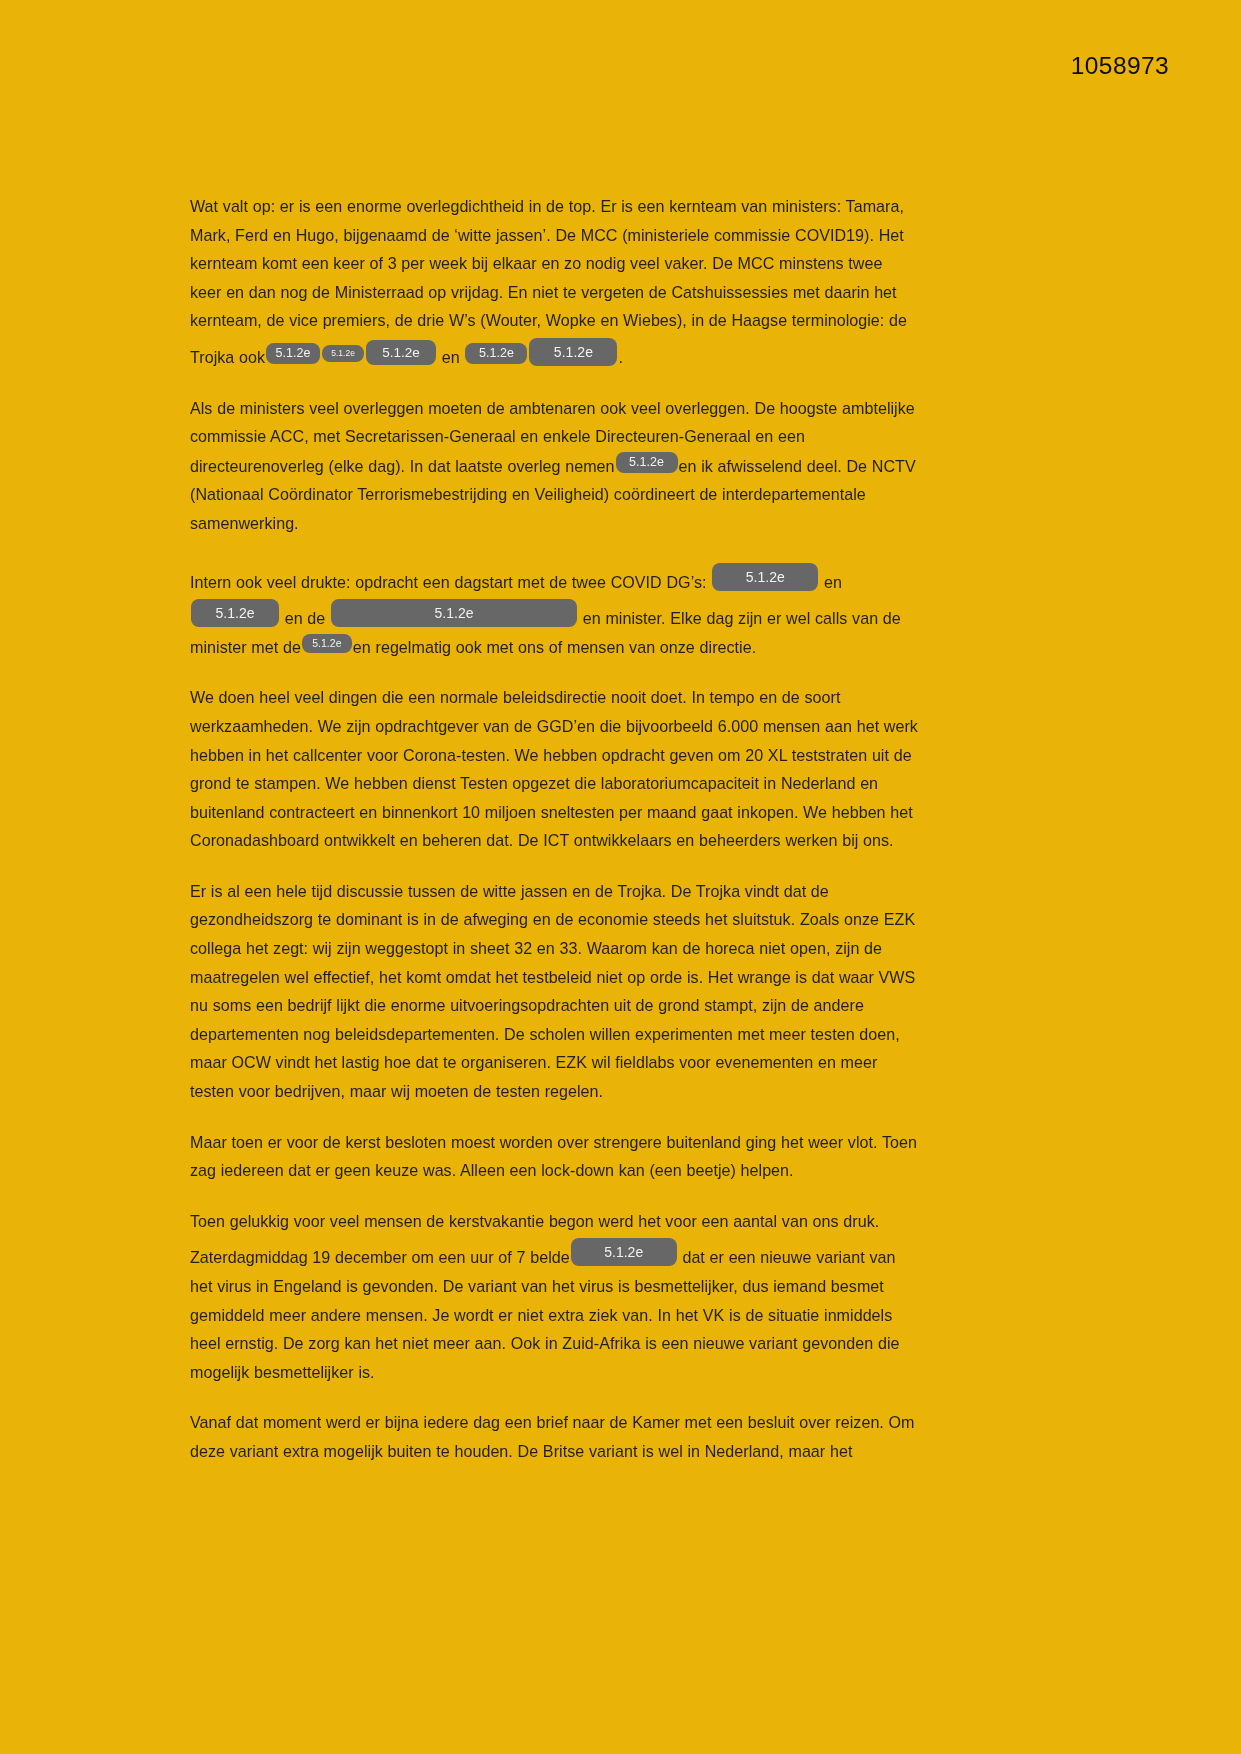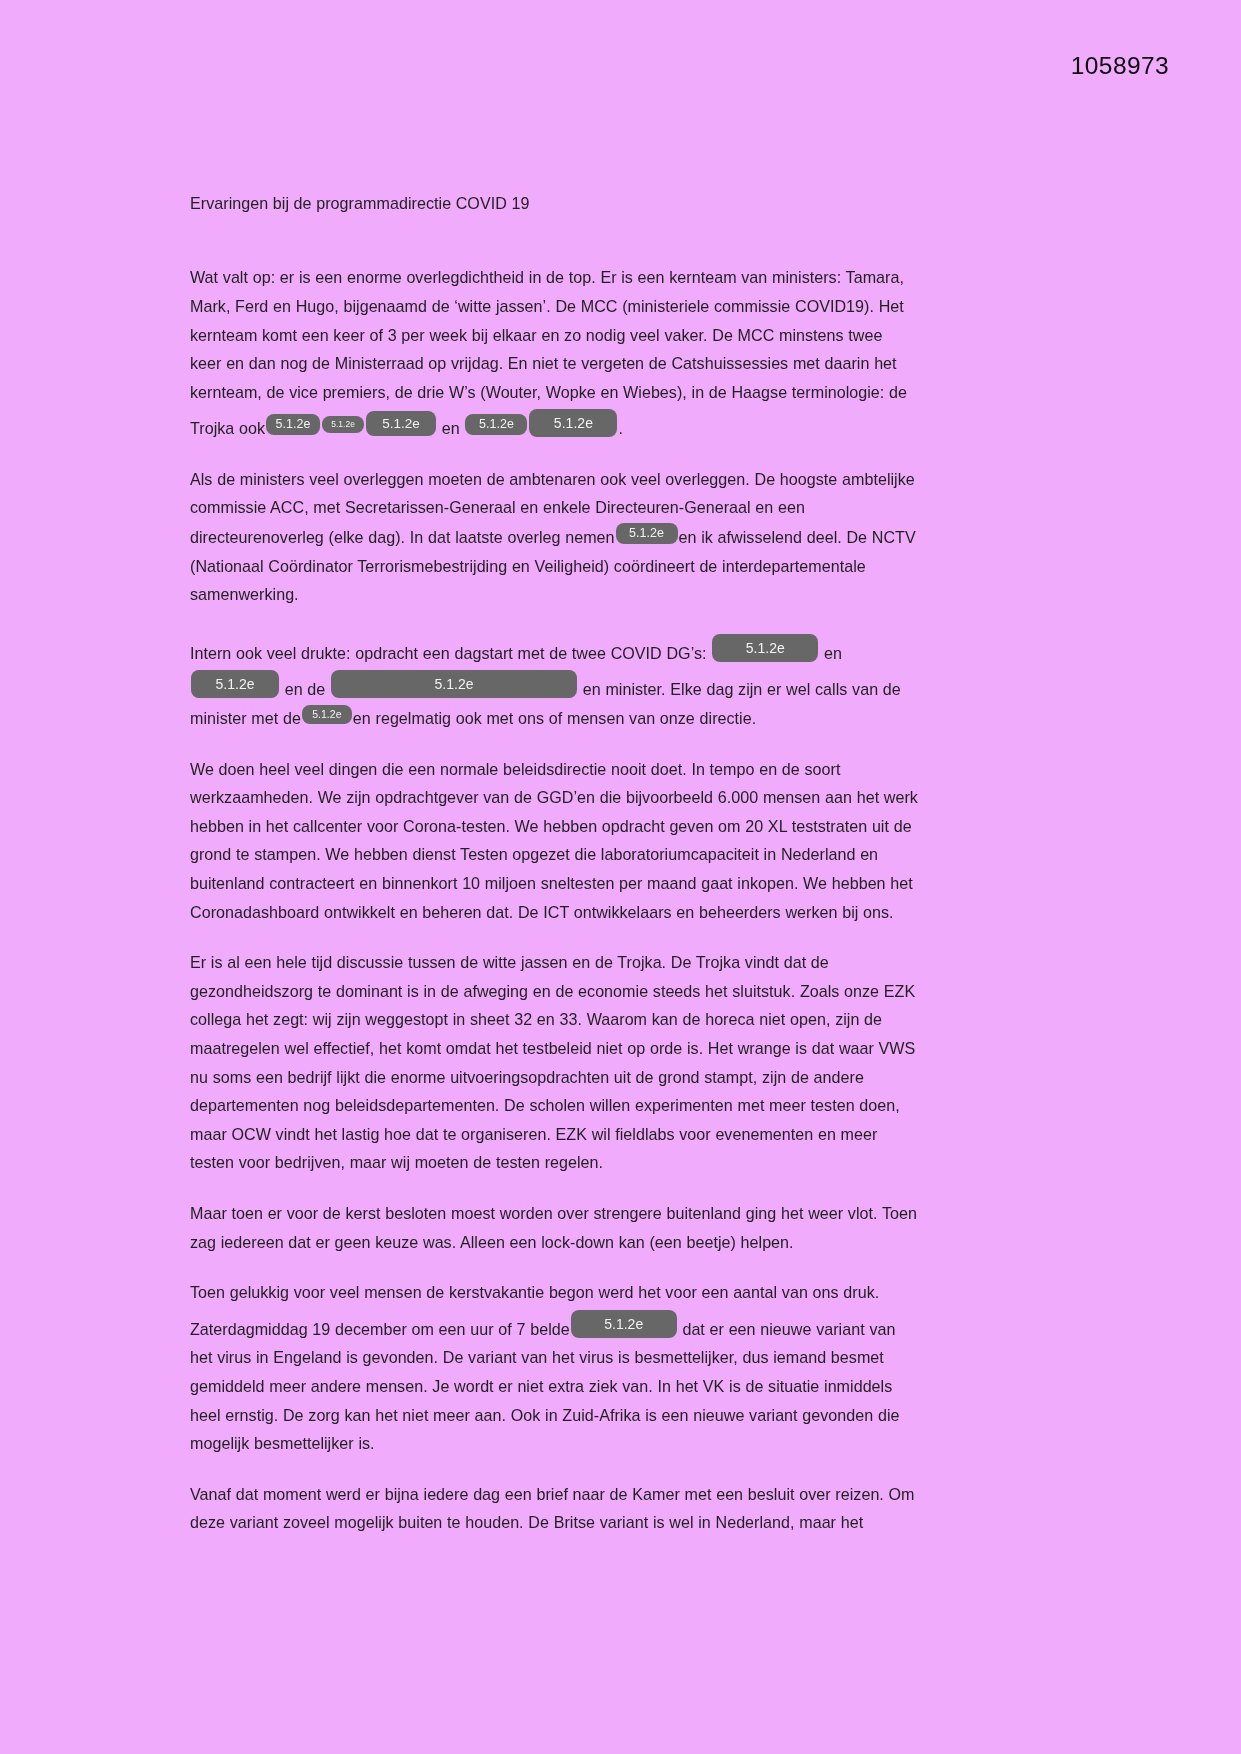--- a/index.html
+++ b/index.html
@@ -12,21 +12,21 @@
     height: 1754px;
     position: relative;
     font-family: "Liberation Sans", sans-serif;
     color: #1a1a1a;
     overflow: hidden;
   }
 
   .page {
     position: absolute;
     inset: 0;
-    background: #f0abfc;
+    background: #eab308;
   }
 
   
   .doc-number {
     position: absolute;
     top: 52px;
     right: 72px;
     font-family: "Liberation Sans", sans-serif;
     font-size: 24.5px;
     letter-spacing: 0.4px;
@@ -127,21 +127,20 @@
 </style>
 </head>
 <body>
 
 <div class="page">
 
   <div class="doc-number">1058973</div>
 
   <div class="content">
 
-    <div class="doc-title">Ervaringen bij de programmadirectie COVID 19</div>
 
 
     <p class="para">
       <span>Wat valt op: er is een enorme overlegdichtheid in de top. Er is een kernteam van ministers: Tamara, Mark, Ferd en Hugo, bijgenaamd de ‘witte jassen’. De MCC (ministeriele commissie COVID19). Het kernteam komt een keer of 3 per week bij elkaar en zo nodig veel vaker. De MCC minstens twee keer en dan nog de Ministerraad op vrijdag. En niet te vergeten de Catshuissessies met daarin het kernteam, de vice premiers, de drie W’s (Wouter, Wopke en Wiebes), in de Haagse terminologie: de Trojka ook</span><span class="redaction sz-m w-44">5.1.2e</span><span class="redaction sz-xs w-38">5.1.2e</span><span class="redaction sz-l w-58">5.1.2e</span>
       <span>en</span>
       <span class="redaction sz-m w-52">5.1.2e</span><span class="redaction sz-xl w-72">5.1.2e</span><span>.</span>
     </p>
 
     <p class="para">
       <span>Als de ministers veel overleggen moeten de ambtenaren ook veel overleggen. De hoogste ambtelijke commissie ACC, met Secretarissen-Generaal en enkele Directeuren-Generaal en een directeurenoverleg (elke dag). In dat laatste overleg nemen</span><span class="redaction sz-m w-52">5.1.2e</span><span>en ik afwisselend deel. De NCTV (Nationaal Coördinator Terrorismebestrijding en Veiligheid) coördineert de interdepartementale samenwerking.</span>
@@ -168,17 +167,17 @@
     <p class="para">
       <span>Maar toen er voor de kerst besloten moest worden over strengere buitenland ging het weer vlot. Toen zag iedereen dat er geen keuze was. Alleen een lock-down kan (een beetje) helpen.</span>
     </p>
 
     <p class="para">
       <span>Toen gelukkig voor veel mensen de kerstvakantie begon werd het voor een aantal van ons druk. Zaterdagmiddag 19 december om een uur of 7 belde</span><span class="redaction sz-xl w-90">5.1.2e</span>
       <span>dat er een nieuwe variant van het virus in Engeland is gevonden. De variant van het virus is besmettelijker, dus iemand besmet gemiddeld meer andere mensen. Je wordt er niet extra ziek van. In het VK is de situatie inmiddels heel ernstig. De zorg kan het niet meer aan. Ook in Zuid-Afrika is een nieuwe variant gevonden die mogelijk besmettelijker is.</span>
     </p>
 
     <p class="para">
-      <span>Vanaf dat moment werd er bijna iedere dag een brief naar de Kamer met een besluit over reizen. Om deze variant zoveel mogelijk buiten te houden. De Britse variant is wel in Nederland, maar het</span>
+      <span>Vanaf dat moment werd er bijna iedere dag een brief naar de Kamer met een besluit over reizen. Om deze variant extra mogelijk buiten te houden. De Britse variant is wel in Nederland, maar het</span>
     </p>
 
   </div>
 </div>
 
 </body></html>

